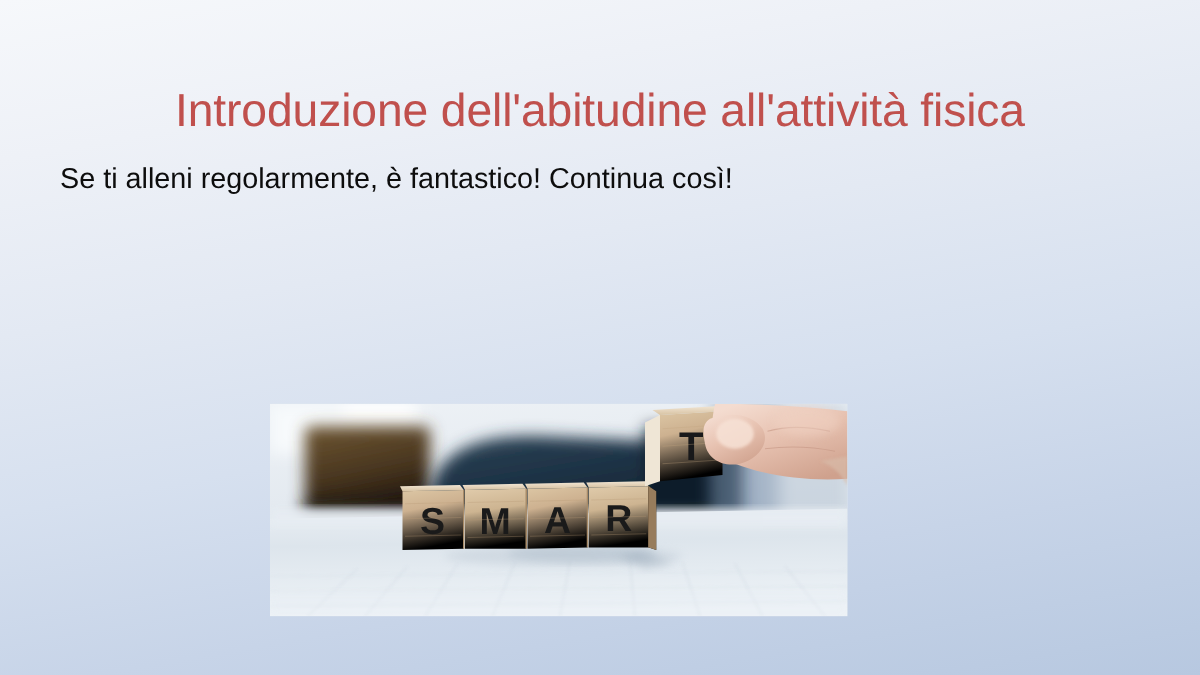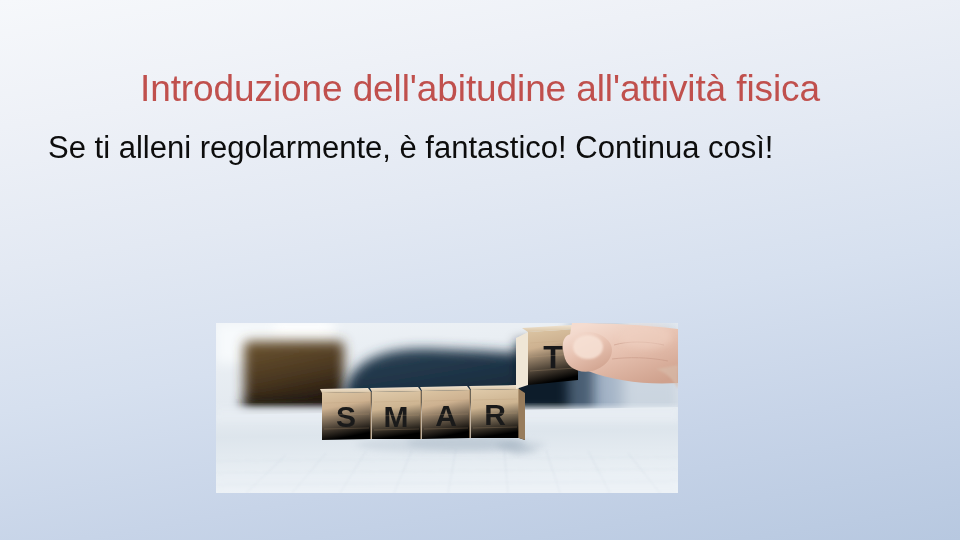--- a/index.html
+++ b/index.html
@@ -43,21 +43,21 @@
     margin-top: 28px;
   }
 
   
   #body-block {
     position: absolute;
     left: 48px;
     top: 128px;
     width: 880px;
     color: #0d0d0d;
-    font-size: 31px;
+    font-size: 23px;
     line-height: 1.28;
     font-weight: 400;
   }
   .para {
     margin: 0 0 4px 0;
   }
   .para.p2 {
     width: 832px;
   }
   .kw {

